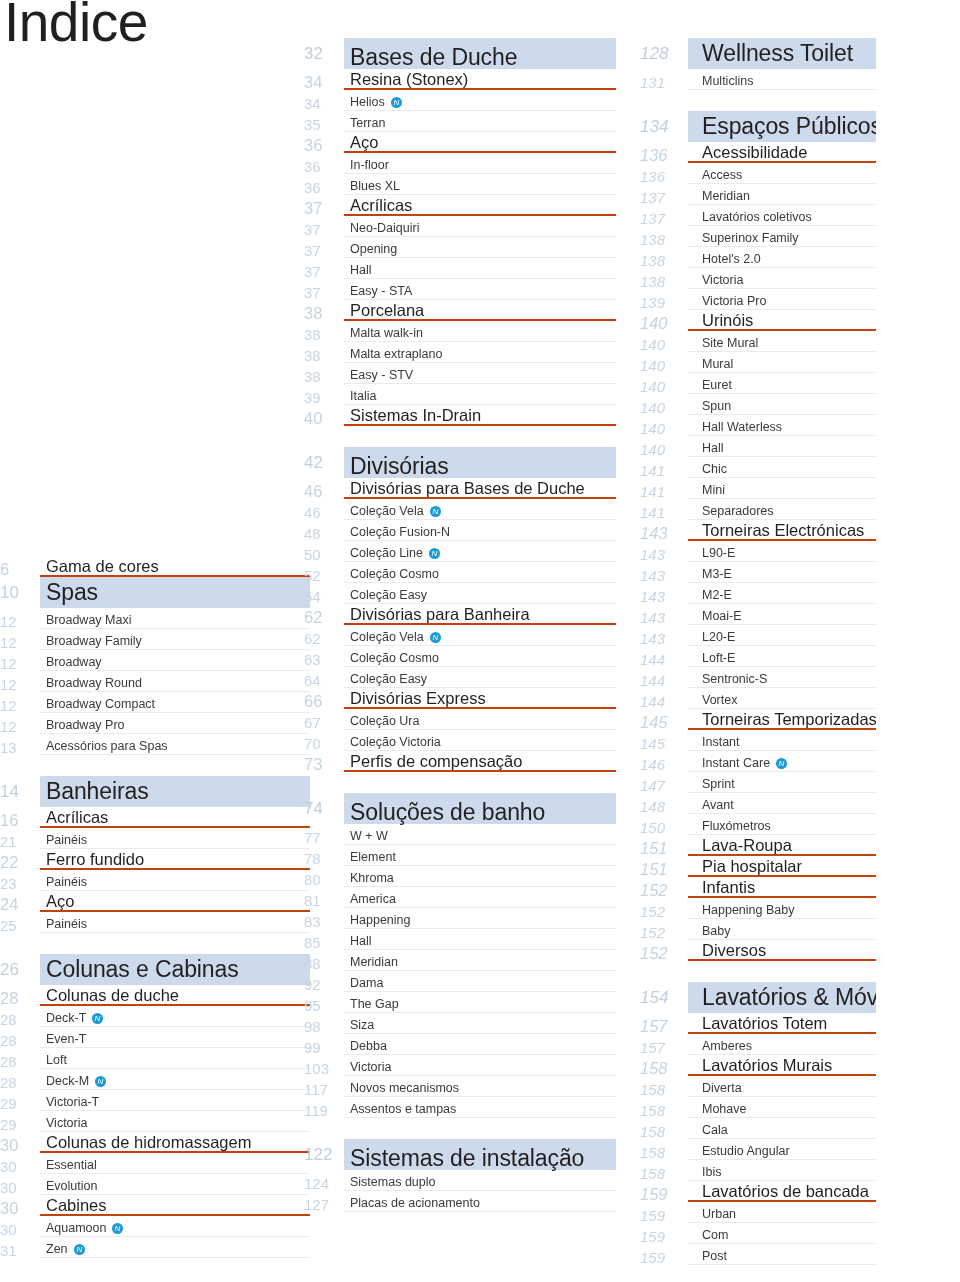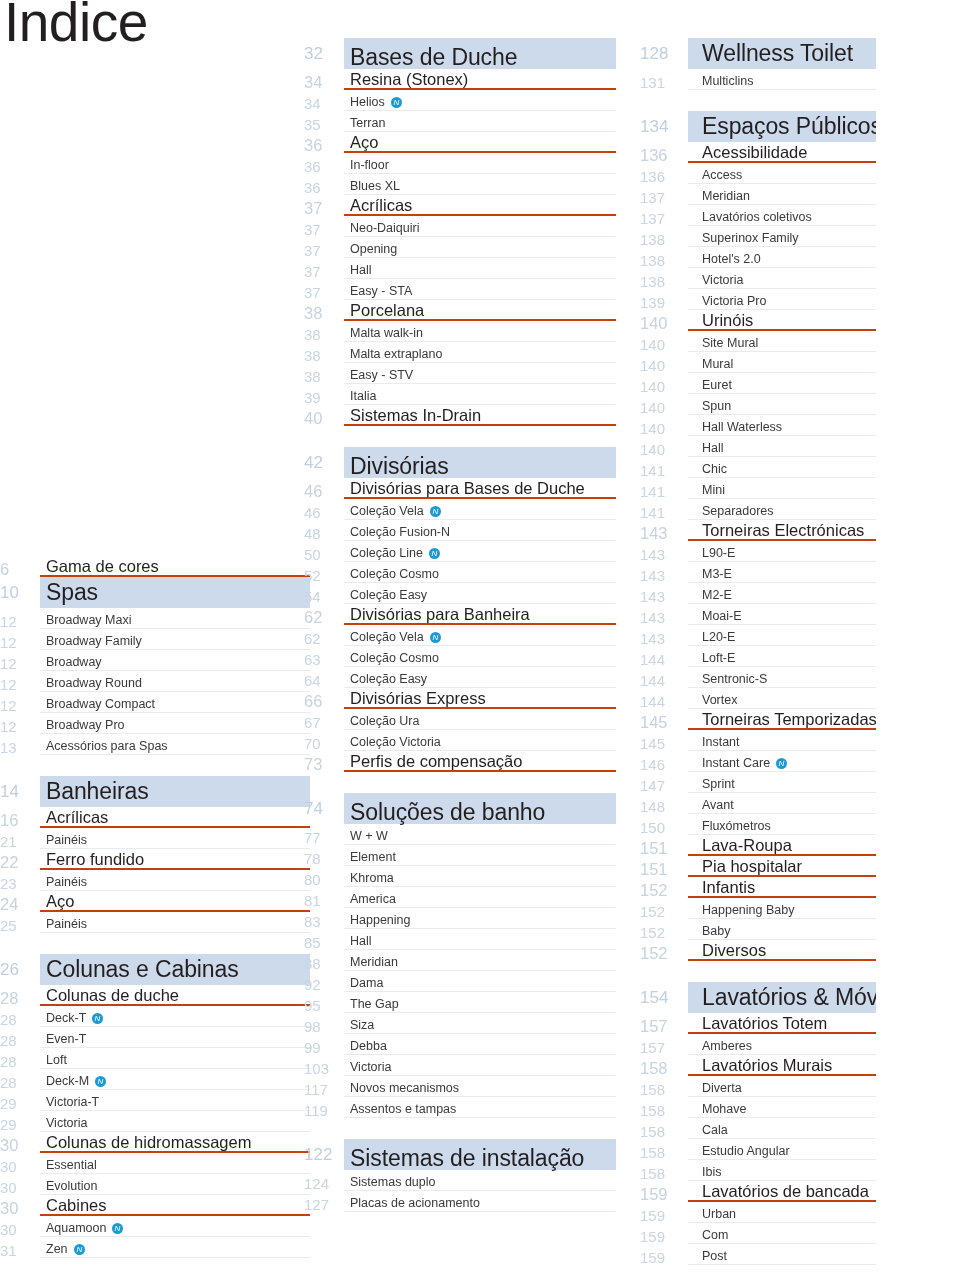--- a/index.html
+++ b/index.html
@@ -73,21 +73,21 @@
     min-width: 0;
   }
   .label {
     color: #231f20;
     line-height: 1;
     white-space: nowrap;
   }
 
   
   .col-1 .num, .col-2 .num { width: 40px; }
-  .col-3 .num { width: 48px; }
+  .col-3 .num { width: 48px; font-style: italic; }
   .col-1 .label-wrap { padding-left: 6px; }
   .col-2 .label-wrap { padding-left: 6px; }
   .col-3 .label-wrap { padding-left: 14px; }
 
   
   .row.section { height: 31px; align-items: center; }
   .row.section .num { font-size: 17px; color: #bfcfe0; padding-bottom: 1px; }
   .row.section .label-wrap {
     background: #ccdaec;
     height: 31px;

